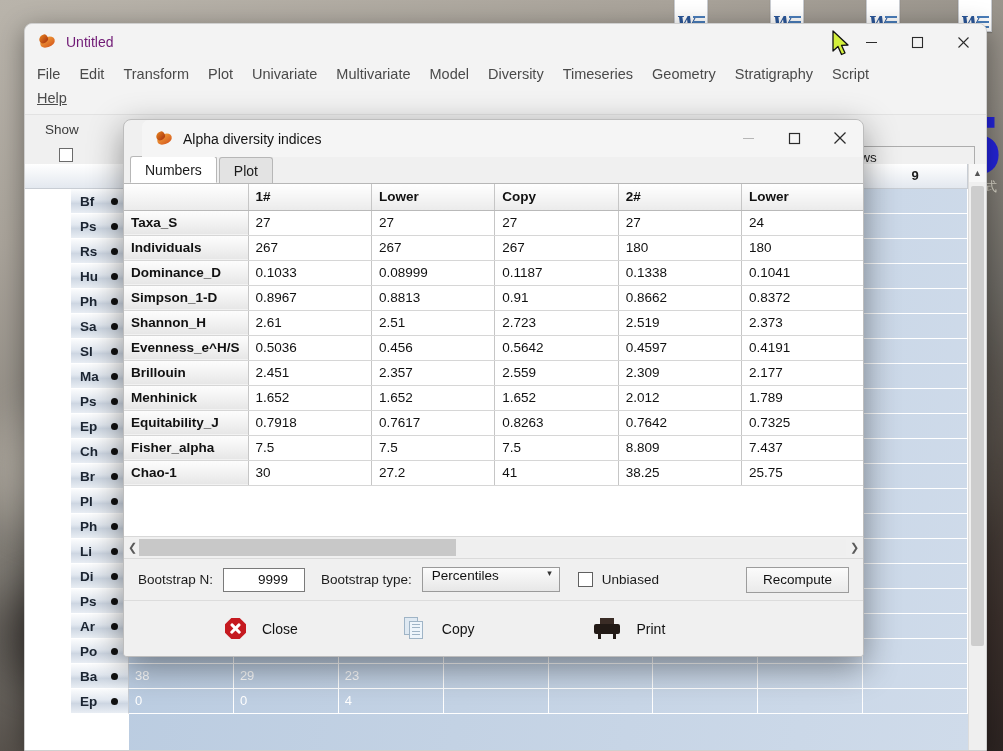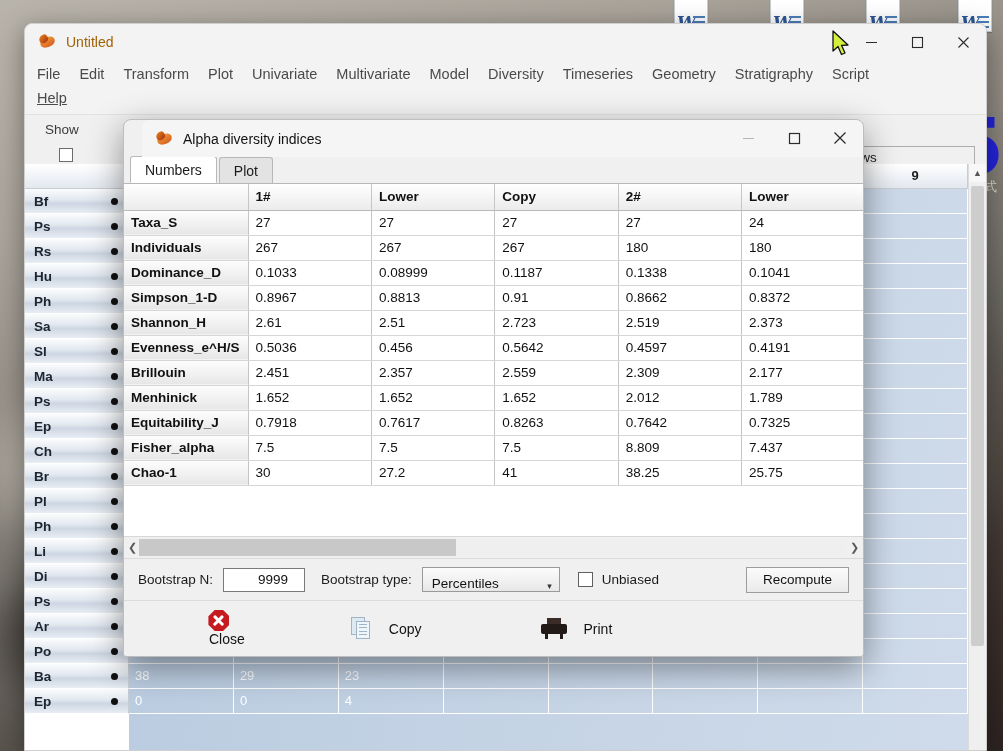--- a/index.html
+++ b/index.html
@@ -84,21 +84,21 @@
     background: linear-gradient(160deg, #f4a93d, #d4541c);
     border-radius: 60% 45% 55% 40%;
     transform: rotate(-16deg);
   }
   .app-icon .leaf-b {
     position: absolute; left: 0px; top: 2px; width: 9px; height: 8px;
     background: linear-gradient(160deg, #e8821f, #a8330e);
     border-radius: 60% 40% 50% 50%;
     transform: rotate(-30deg);
   }
-  #main-title { font-size: 14px; color: #a16207; }
+  #main-title { font-size: 14px; color: #701a75; }
 
   .win-btns { position: absolute; right: 0; top: 0; height: 36px; display: flex; }
   .win-btn {
     width: 46px; height: 36px;
     display: flex; align-items: center; justify-content: center;
     font-size: 13px; color: #2b2b2b;
   }
   .win-btn svg { display: block; }
 
   #menubar {
@@ -157,21 +157,21 @@
     display: flex;
     background: linear-gradient(#ffffff, #e3e8ef);
     border-bottom: 1px solid #c8cdd4;
   }
   #col-headers .ch {
     flex: 1 0 0; text-align: center;
     font-size: 13px; font-weight: bold; color: #1b1b1b;
     line-height: 24px;
     border-right: 1px solid #c8cdd4;
   }
-  #row-headers { position: absolute; left: 0; top: 25px; width: 104px; bottom: 0; }
+  #row-headers { position: absolute; left: 0; top: 25px; width: 104px; bottom: 0; padding-left: 46px; }
   .rh {
     height: 25px;
     background: linear-gradient(#fbfcfd 0%, #e2e8f0 45%, #cdd6e2 60%, #e9eef4 100%);
     border-bottom: 1px solid #ffffff;
     border-right: 1px solid #c8cdd4;
     display: flex; align-items: center; position: relative;
   }
   .rh span.lbl {
     font-size: 13.5px; font-weight: bold; color: #1b2431; margin-left: 9px;
   }
@@ -287,21 +287,21 @@
   #boot-n {
     width: 82px; height: 24px; margin-left: 10px; margin-right: 16px;
     background: #ffffff; border: 1px solid #7a7a7a;
     font-size: 13.5px; color: #111; text-align: right;
     line-height: 22px; padding-right: 16px;
   }
   #boot-type {
     width: 138px; height: 25px; margin-left: 10px; margin-right: 18px;
     background: linear-gradient(#fcfcfc, #e7e7e7);
     border: 1px solid #9a9a9a;
-    display: flex; align-items: flex-end; justify-content: space-between;
+    display: flex; align-items: flex-start; justify-content: space-between;
     padding: 0 7px 0 9px;
     font-size: 13.5px; color: #111;
   }
   #boot-type .arw { font-size: 9px; color: #333; }
   #unbiased-wrap { display: flex; align-items: center; margin-right: 18px; }
   #unbiased-wrap .chkbox2 {
     width: 15px; height: 15px; background: #fff; border: 1px solid #606060;
     margin-right: 9px;
   }
   #recompute {
@@ -960,21 +960,21 @@
       <span class="arw">▾</span>
     </div>
     <div id="unbiased-wrap">
       <span class="chkbox2"></span>
       <span class="lbl">Unbiased</span>
     </div>
     <div id="recompute">Recompute</div>
   </div>
 
   <div id="action-row">
-    <div class="act" style="margin-left:69px;flex-direction:column;">
+    <div class="act" style="margin-left:101px;">
       <span class="icon-close"></span>
       <span class="act-label">Close</span>
     </div>
     <div class="act" style="margin-left:106px;">
       <span class="icon-copy">
         <span class="sheet2 s1"></span>
         <span class="sheet2 s2">
             <i></i>
             <i></i>
             <i></i>

